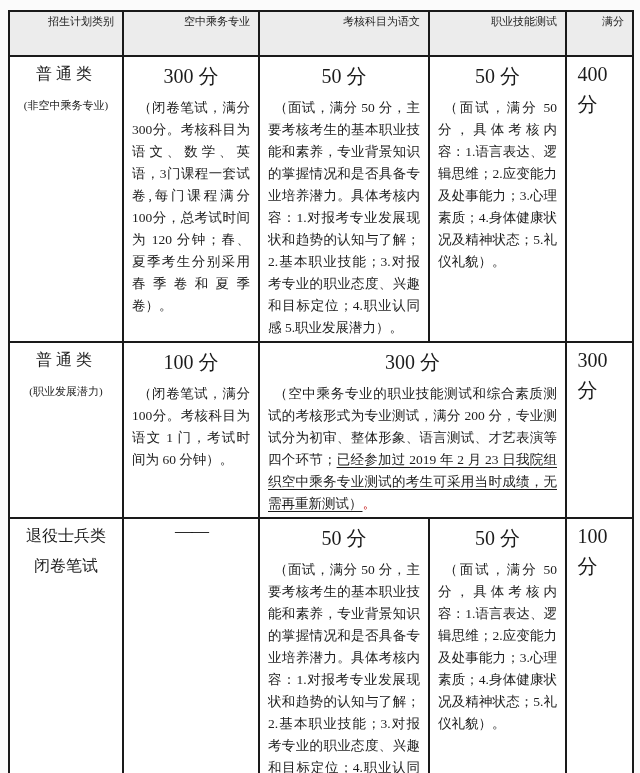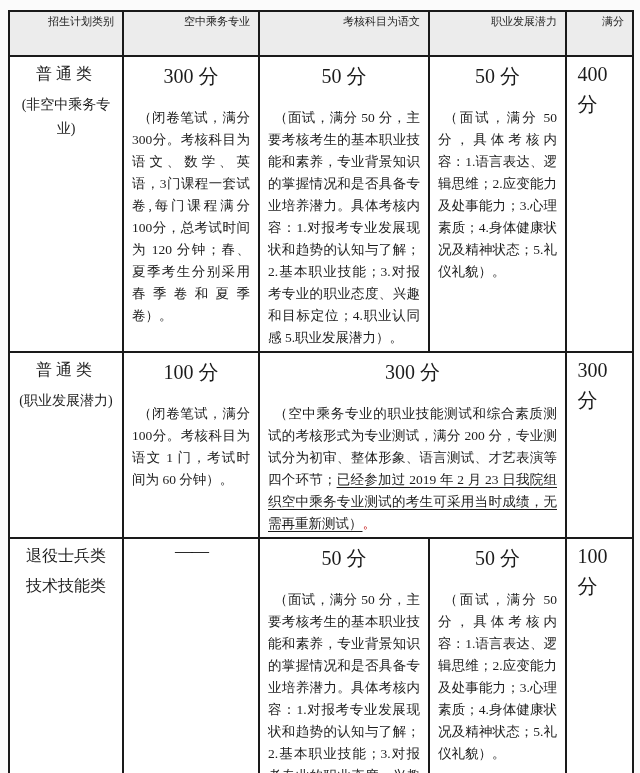--- a/index.html
+++ b/index.html
@@ -33,29 +33,29 @@
     background:var(--header-bg);
     font-size:11px;font-weight:normal;
     text-align:right;vertical-align:middle;
     padding:4px 2px;
   }
   td.cat{
     vertical-align:middle;text-align:center;
     font-weight:normal;font-size:16px;line-height:30px;
   }
   td.cat .cat-main{letter-spacing:4px;}
-  td.cat .cat-sub{font-size:14px;letter-spacing:0;line-height:24px;margin-top:4px;}
+  td.cat .cat-sub{font-size:11px;letter-spacing:0;line-height:24px;margin-top:4px;}
   .score{
     text-align:center;font-size:20px;line-height:26px;
     margin-top:4px;
   }
   .detail{
     font-size:13.5px;line-height:22px;
     text-align:justify;text-indent:6px;
-    margin-top:18px;
+    margin-top:8px;
   }
   td.total{vertical-align:middle;text-align:center;}
   td.total .total-inner{
     width:44px;margin:0 auto;text-align:left;
     font-size:20px;line-height:30px;
   }
   td.dash{vertical-align:middle;text-align:center;font-size:18px;letter-spacing:-2px;}
   .u{text-decoration:underline;text-underline-offset:3px;}
   .red{color:var(--red);}
 </style>
@@ -69,21 +69,21 @@
       <col style="width:170px">
       <col style="width:137px">
       <col style="width:67px">
   </colgroup>
 
   <tbody>
       <tr style="height:45px">
     <th class="hdr">招生计划类别</th>
     <th class="hdr">空中乘务专业</th>
     <th class="hdr">考核科目为语文</th>
-    <th class="hdr">职业发展潜力</th>
+    <th class="hdr">职业技能测试</th>
     <th class="hdr">满分</th>
   </tr>
 
   <tr style="height:268px">
     <td class="cat">
       <div class="cat-main">普通类</div>
       <div class="cat-sub">(非空中乘务专业)</div>
     </td>
     <td>
       <div class="score">300 分</div>
@@ -116,21 +116,21 @@
       <div class="detail"><span>（空中乘务专业的职业技能测试和综合素质测试的考核形式为专业测试，满分 200 分，专业测试分为初审、整体形象、语言测试、才艺表演等四个环节；</span><span class="u">已经参加过 2019 年 2 月 23 日我院组织空中乘务专业测试的考生可采用当时成绩，无需再重新测试）</span><span class="red">。</span></div>
     </td>
     <td class="total">
       <div class="total-inner">300 分</div>
     </td>
   </tr>
 
   <tr style="height:270px">
     <td class="cat">
       <div>退役士兵类</div>
-      <div>技术技能类</div>
+      <div>闭卷笔试</div>
     </td>
     <td class="dash">——</td>
     <td>
       <div class="score">50 分</div>
       <div class="detail">（面试，满分 50 分，主要考核考生的基本职业技能和素养，专业背景知识的掌握情况和是否具备专业培养潜力。具体考核内容：1.对报考专业发展现状和趋势的认知与了解；2.基本职业技能；3.对报考专业的职业态度、兴趣和目标定位；4.职业认同感；5.职业发展潜力）。</div>
     </td>
     <td>
       <div class="score">50 分</div>
       <div class="detail">（面试，满分 50 分，具体考核内容：1.语言表达、逻辑思维；2.应变能力及处事能力；3.心理素质；4.身体健康状况及精神状态；5.礼仪礼貌）。</div>
     </td>

